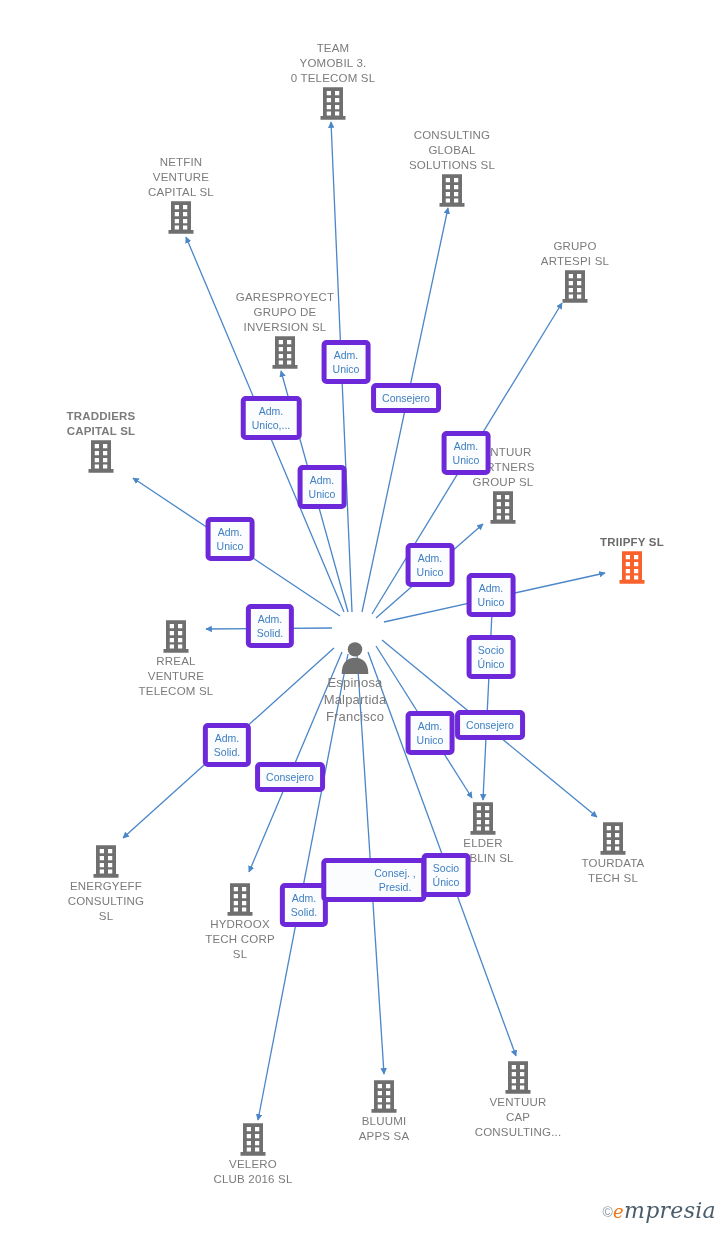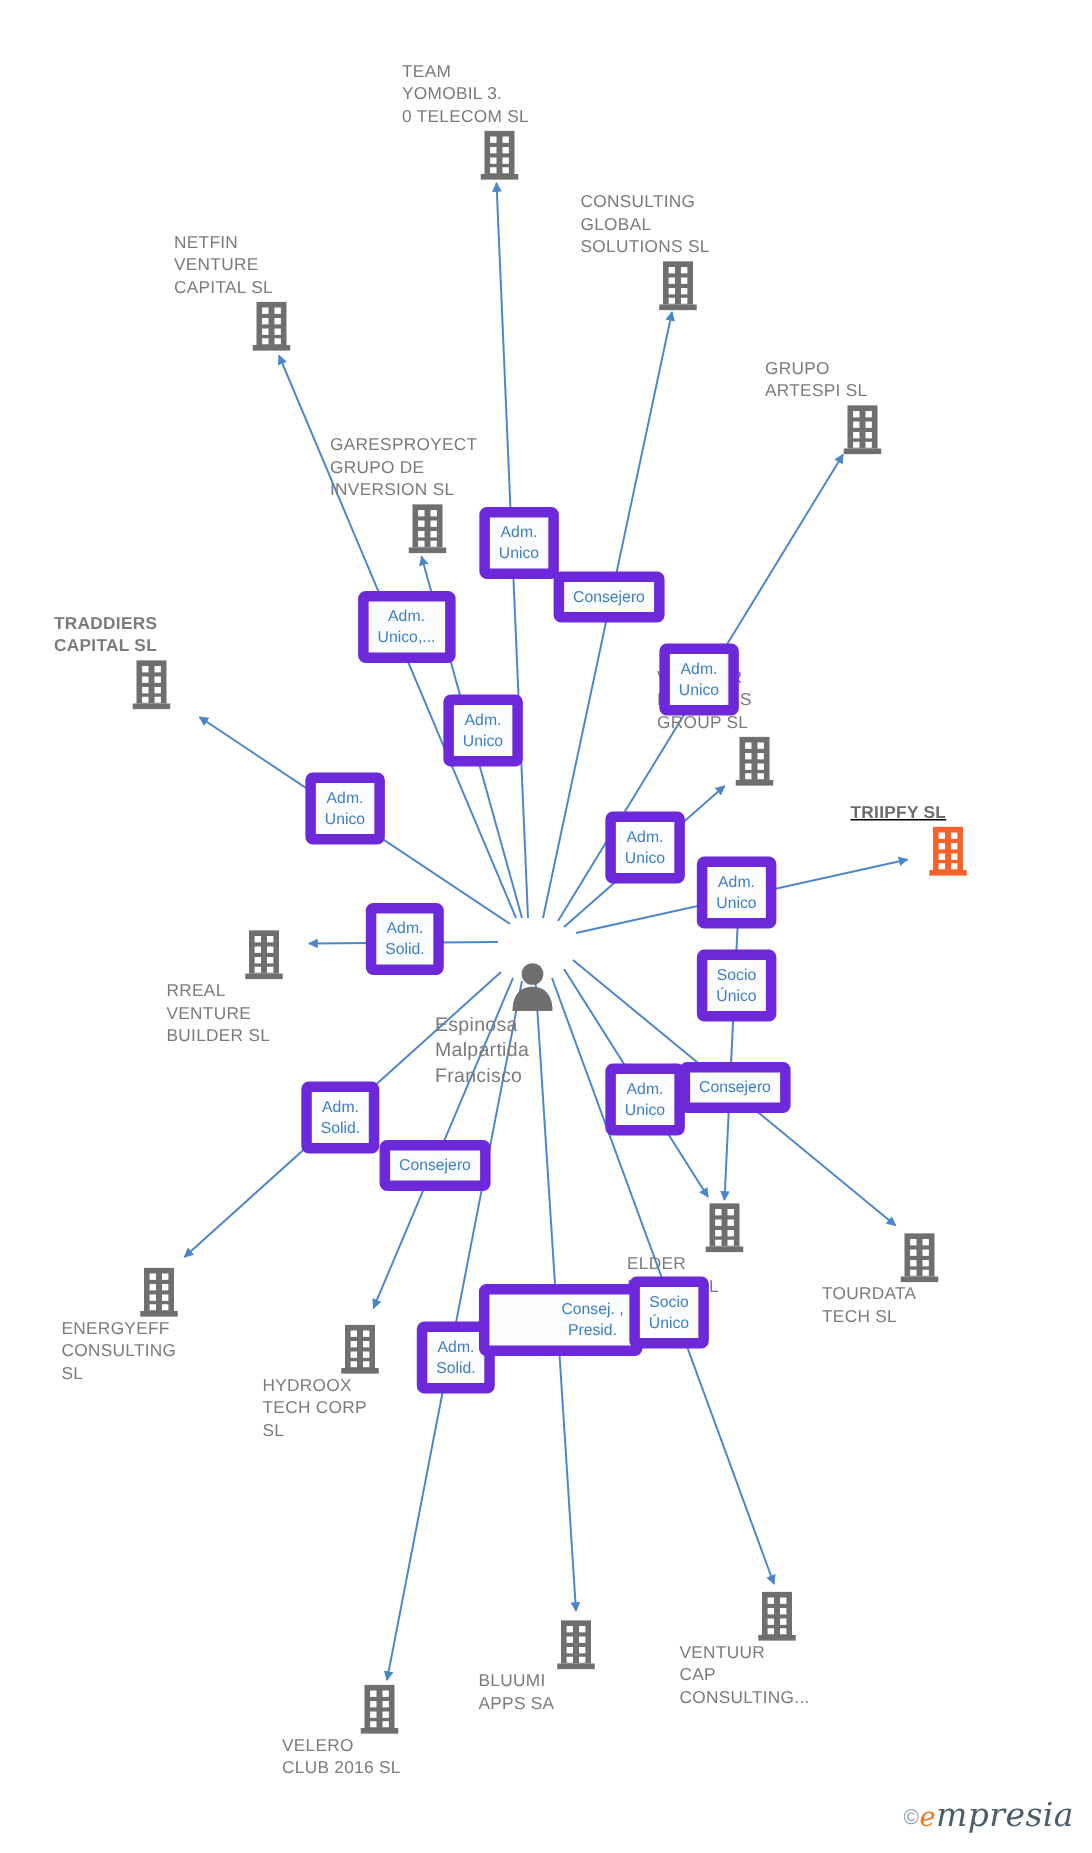--- a/index.html
+++ b/index.html
@@ -21,20 +21,21 @@
     position: absolute;
     left: 0;
     top: 0;
     width: 728px;
     height: 1235px;
   }
   .node {
     position: absolute;
     width: 130px;
     margin-left: -65px;
+    text-align: center;
     z-index: 5;
   }
   .node-label {
     font-size: 11.5px;
     line-height: 15px;
     color: #7b7b7b;
     letter-spacing: 0.2px;
     white-space: pre-line;
   }
   .node-label.focus-label {
@@ -47,21 +48,21 @@
   }
   .node.person .node-label {
     font-size: 13px;
     line-height: 17px;
     color: #7b7b7b;
   }
   .edge-label {
     position: absolute;
     z-index: 9;
     background: #fbfcfe;
-    border: 7px solid #6d28d9;
+    border: 5px solid #6d28d9;
     border-radius: 5px;
     color: #3f7fc1;
     font-size: 10.5px;
     line-height: 14px;
     text-align: center;
     padding: 3px 6px;
     white-space: pre-line;
     transform: translate(-50%, -50%);
     box-sizing: border-box;
   }
@@ -235,21 +236,21 @@
           <rect x="7" y="4" width="3.4" height="3.4" fill="#fff"></rect>
           <rect x="13.6" y="4" width="3.4" height="3.4" fill="#fff"></rect>
           <rect x="7" y="9.6" width="3.4" height="3.4" fill="#fff"></rect>
           <rect x="13.6" y="9.6" width="3.4" height="3.4" fill="#fff"></rect>
           <rect x="7" y="15.2" width="3.4" height="3.4" fill="#fff"></rect>
           <rect x="13.6" y="15.2" width="3.4" height="3.4" fill="#fff"></rect>
           <rect x="7" y="20.4" width="3.4" height="3.2" fill="#fff"></rect>
           <rect x="13.6" y="20.4" width="3.4" height="3.2" fill="#fff"></rect>
         </svg>
       </div>
-      <div class="node" style="left: 632px; top: 535px; text-decoration: underline;">
+      <div class="node" style="left: 632px; top: 535px;">
         <div class="node-label focus-label">TRIIPFY  SL</div>
         <svg class="node-icon" width="30" height="35" viewBox="0 0 24 28">
           <rect x="4" y="1" width="16" height="23" fill="#f9622c"></rect>
           <rect x="2" y="24" width="20" height="3" fill="#f9622c"></rect>
           <rect x="7" y="4" width="3.4" height="3.4" fill="#fff"></rect>
           <rect x="13.6" y="4" width="3.4" height="3.4" fill="#fff"></rect>
           <rect x="7" y="9.6" width="3.4" height="3.4" fill="#fff"></rect>
           <rect x="13.6" y="9.6" width="3.4" height="3.4" fill="#fff"></rect>
           <rect x="7" y="15.2" width="3.4" height="3.4" fill="#fff"></rect>
           <rect x="13.6" y="15.2" width="3.4" height="3.4" fill="#fff"></rect>
@@ -265,21 +266,21 @@
           <rect x="13.6" y="4" width="3.4" height="3.4" fill="#fff"></rect>
           <rect x="7" y="9.6" width="3.4" height="3.4" fill="#fff"></rect>
           <rect x="13.6" y="9.6" width="3.4" height="3.4" fill="#fff"></rect>
           <rect x="7" y="15.2" width="3.4" height="3.4" fill="#fff"></rect>
           <rect x="13.6" y="15.2" width="3.4" height="3.4" fill="#fff"></rect>
           <rect x="7" y="20.4" width="3.4" height="3.2" fill="#fff"></rect>
           <rect x="13.6" y="20.4" width="3.4" height="3.2" fill="#fff"></rect>
         </svg>
         <div class="node-label">RREAL
 VENTURE
-BUILDER  SL</div>
+TELECOM  SL</div>
       </div>
       <div class="node" style="left: 483px; top: 800.5px;">
         <svg class="node-icon" width="30" height="35" viewBox="0 0 24 28">
           <rect x="4" y="1" width="16" height="23" fill="#6f6f6f"></rect>
           <rect x="2" y="24" width="20" height="3" fill="#6f6f6f"></rect>
           <rect x="7" y="4" width="3.4" height="3.4" fill="#fff"></rect>
           <rect x="13.6" y="4" width="3.4" height="3.4" fill="#fff"></rect>
           <rect x="7" y="9.6" width="3.4" height="3.4" fill="#fff"></rect>
           <rect x="13.6" y="9.6" width="3.4" height="3.4" fill="#fff"></rect>
           <rect x="7" y="15.2" width="3.4" height="3.4" fill="#fff"></rect>

